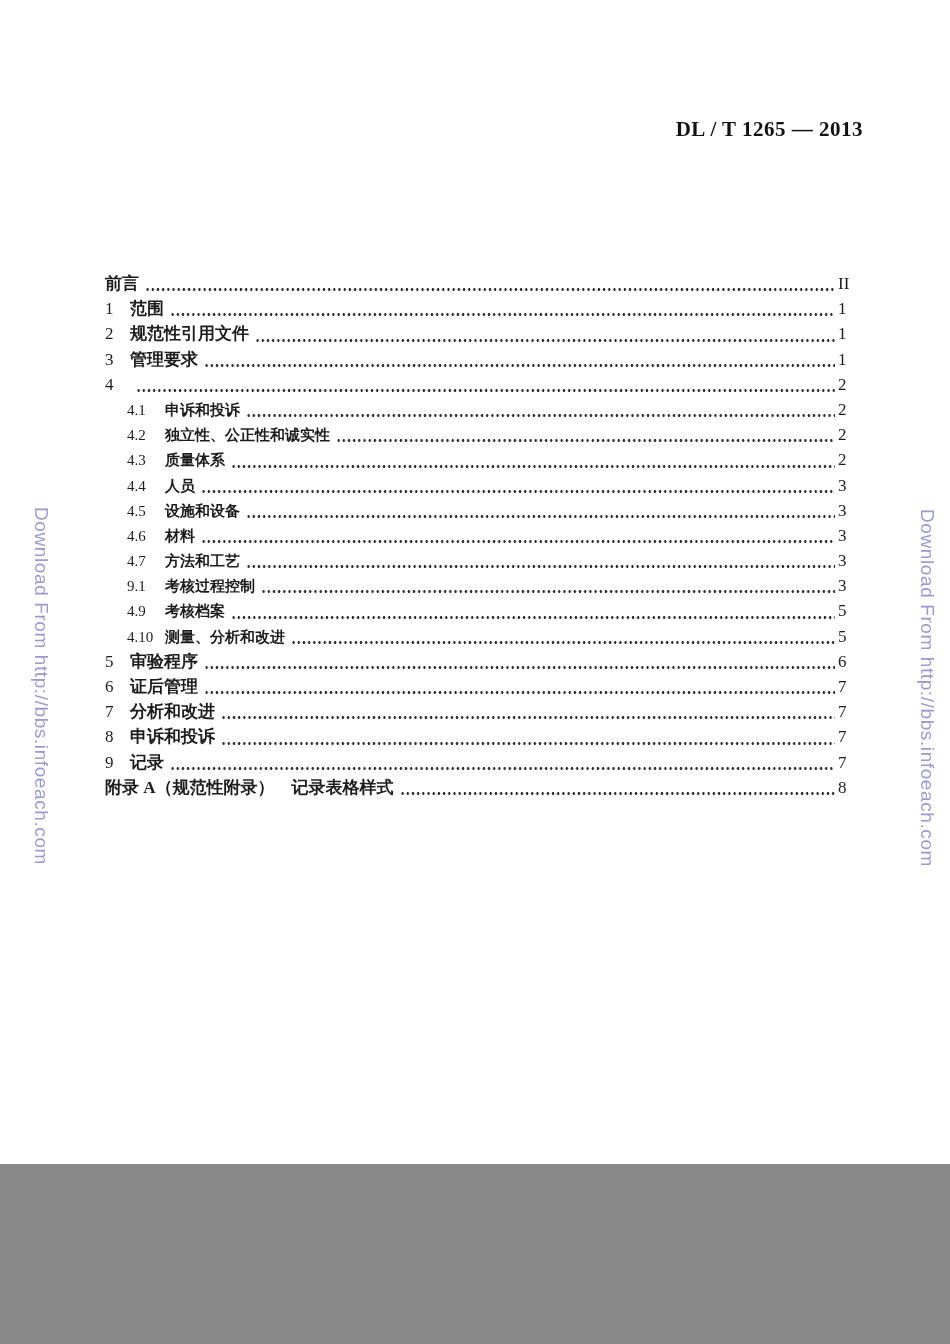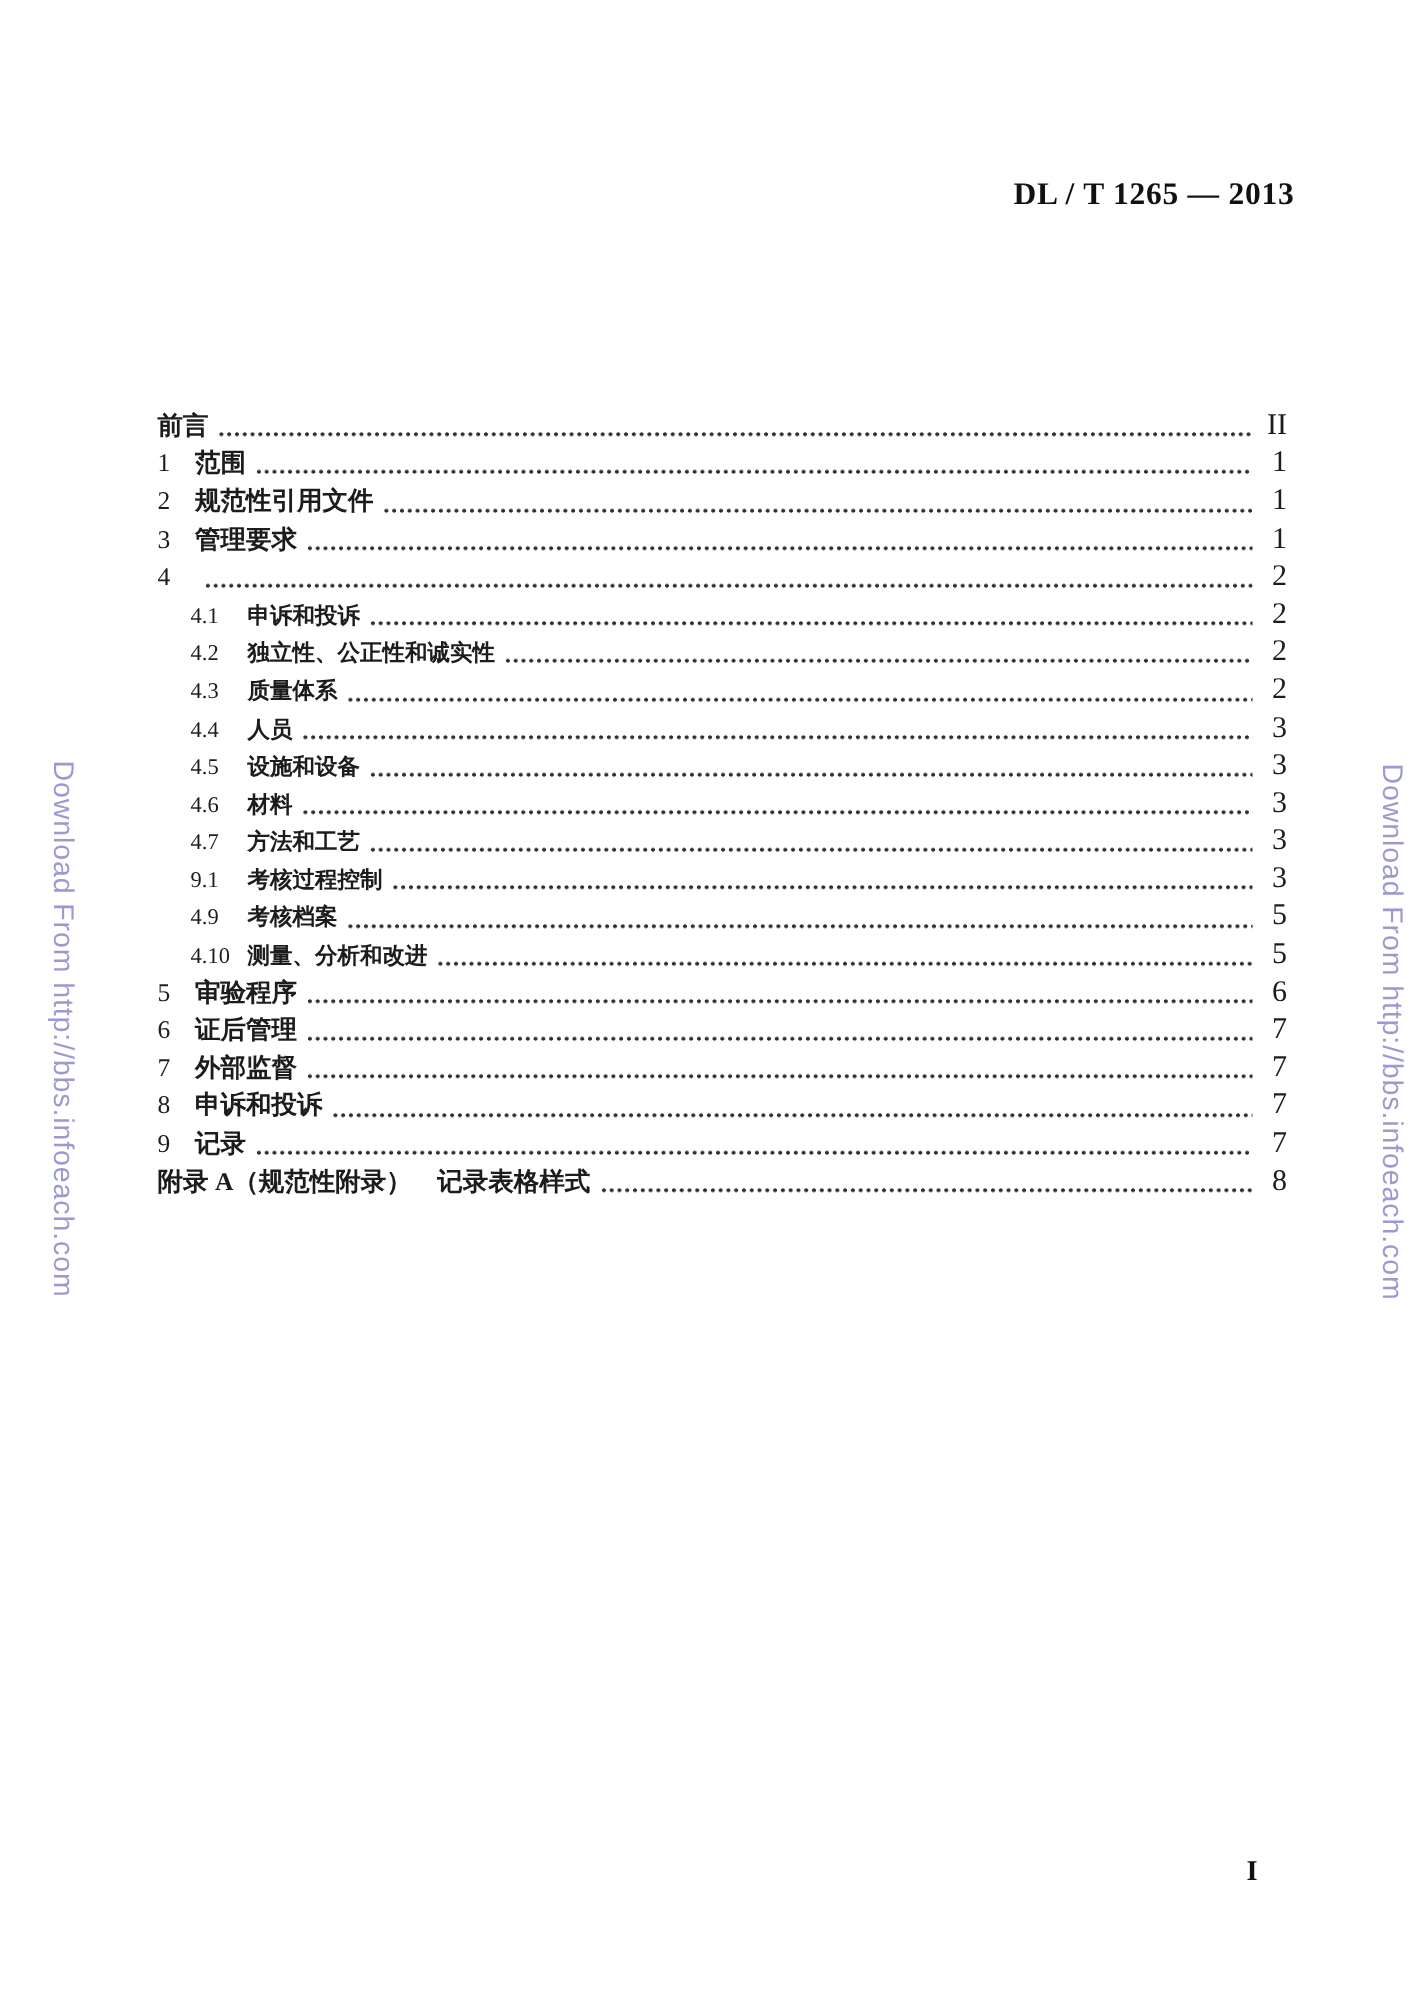--- a/index.html
+++ b/index.html
@@ -1,19 +1,19 @@
 <!DOCTYPE html>
 <html><head>
 <meta charset="utf-8">
 <style>
   html,body { margin:0; padding:0; background:#888; }
   .page {
     position: relative;
     width: 950px;
-    height: 1344px;
+    height: 1164px;
     margin: 0 auto;
     background: #ffffff;
     overflow: hidden;
     font-family: "Liberation Serif", "DejaVu Serif", serif;
     color: #1c1c1c;
   }
 
   
   .std-number {
     position: absolute;
@@ -79,22 +79,22 @@
     bottom: 5px;
     height: 3px;
     background-image: radial-gradient(circle, #2d2d2d 1.1px, rgba(0,0,0,0) 1.45px);
     background-size: 5.2px 3px;
     background-repeat: repeat-x;
     background-position: 0 50%;
   }
   .toc-row .pagenum {
     flex: none;
     min-width: 20px;
-    text-align: right;
-    font-size: 20px;
+    text-align: left;
+    font-size: 17px;
   }
 
   
   .watermark {
     position: absolute;
     font-family: "Liberation Sans", "DejaVu Sans", sans-serif;
     font-size: 19px;
     letter-spacing: 0.6px;
     white-space: nowrap;
     transform: rotate(90deg);
@@ -223,21 +223,21 @@
       <span class="pagenum">6</span>
     </div>
       <div class="toc-row">
       <span class="num">6</span>
       <span class="label">证后管理</span>
       <span class="leader"></span>
       <span class="pagenum">7</span>
     </div>
       <div class="toc-row">
       <span class="num">7</span>
-      <span class="label">外部监督</span>
+      <span class="label">分析和改进</span>
       <span class="leader"></span>
       <span class="pagenum">7</span>
     </div>
       <div class="toc-row">
       <span class="num">8</span>
       <span class="label">申诉和投诉</span>
       <span class="leader"></span>
       <span class="pagenum">7</span>
     </div>
       <div class="toc-row">

